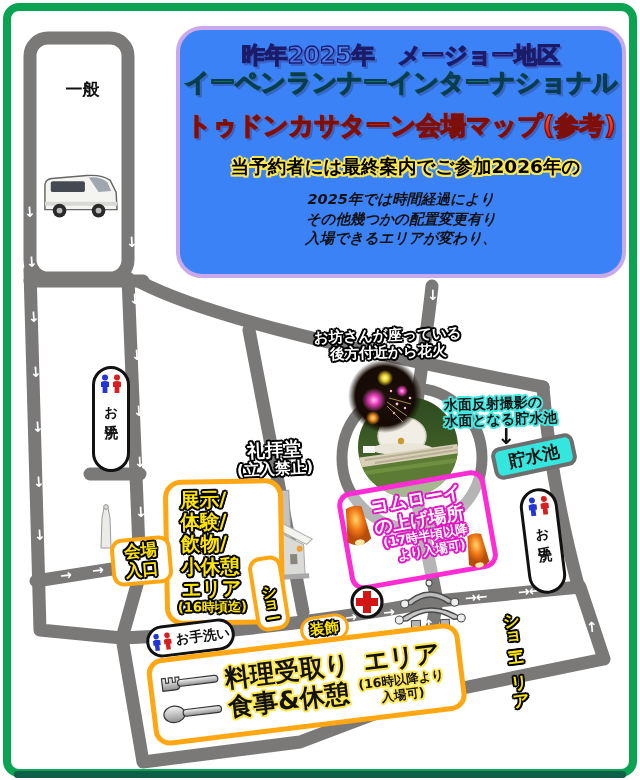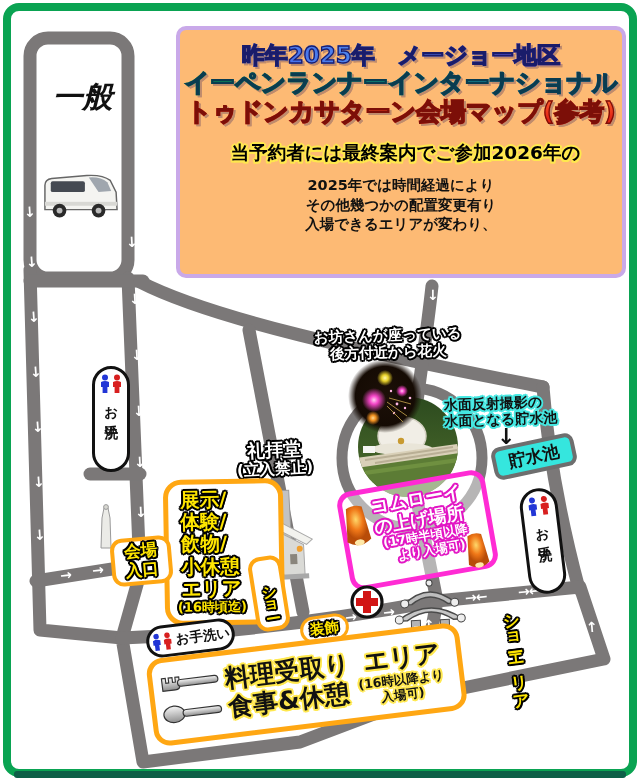--- a/index.html
+++ b/index.html
@@ -322,43 +322,43 @@
           <span class="ln" style="text-align:center;display:block;">入場可)</span>
         </span>
       </div>
     </div>
   </div>
 
   <div class="abs t yellow ol-k vtext" style="left:505px;top:603px;font-size:16.5px;transform:rotate(-7deg);z-index:9;letter-spacing:1px;">
     <span>ショーエリア</span>
   </div>
 
-  <div class="abs t black" style="left:25px;top:80px;width:115px;text-align:center;font-size:30px;z-index:13;font-style:italic;">
+  <div class="abs t black" style="left:25px;top:80px;width:115px;text-align:center;font-size:17px;z-index:13;">
     <span class="ln">一般</span>
   </div>
   <svg class="abs" style="left:42px;top:170px;z-index:13;" width="78" height="50" viewBox="0 0 80 50">
     <path d="M3,40 V15 Q3,9 10,8 L46,5 Q62,4 70,10 L76,22 77,40 Z" fill="#f4f4f1" stroke="#666" stroke-width="1.5"></path>
     <path d="M48,7 Q60,6 67,12 L71,21 58,22 Z" fill="#9fa6ae"></path>
     <rect x="9" y="11" width="35" height="11" rx="2" fill="#454a52"></rect>
     <rect x="3" y="32" width="74" height="4" fill="#d8d8d4"></rect>
     <circle cx="18" cy="41" r="7" fill="#2a2a2a"></circle>
       <circle cx="18" cy="41" r="3" fill="#bbb"></circle>
     <circle cx="58" cy="41" r="7" fill="#2a2a2a"></circle>
       <circle cx="58" cy="41" r="3" fill="#bbb"></circle>
   </svg>
 
-  <div class="abs" style="left:176px;top:26px;width:450px;height:252px;background:#fdba74;border:4px solid #c9a9e9;border-radius:10px;
+  <div class="abs" style="left:176px;top:26px;width:450px;height:252px;background:#3b82f6;border:4px solid #c9a9e9;border-radius:26px;
               box-sizing:border-box;z-index:13;text-align:center;padding-top:12px;">
     <div class="t g1" style="font-size:23px;">昨年2025年　メージョー地区</div>
     <div class="t g2" style="font-size:25px;margin-top:1px;">イーペンランナーインターナショナル</div>
-    <div class="t g3" style="font-size:25px;margin-top:0;">トゥドンカサターン会場マップ(参考)</div>
+    <div class="t g3" style="font-size:25px;margin-top:14px;">トゥドンカサターン会場マップ(参考)</div>
     <div class="t notice" style="font-size:18.5px;margin-top:14px;line-height:1.25;padding-left:9px;">
       <span class="ln">当予約者には最終案内でご参加2026年の</span>
     </div>
-    <div class="t black" style="font-size:14.5px;font-weight:700;margin-top:12px;line-height:1.35;">
+    <div class="t black" style="font-size:14.5px;font-weight:700;margin-top:12px;line-height:1.35;font-style:italic;">
       <span class="ln">2025年では時間経過により</span>
       <span class="ln">その他幾つかの配置変更有り</span>
       <span class="ln">入場できるエリアが変わり、</span>
     </div>
   </div>
 
   <div class="abs" style="left:3px;top:3px;width:634px;height:774px;border:8px solid #0aa352;border-radius:16px;box-sizing:border-box;z-index:20;pointer-events:none;"></div>
   <div class="abs" style="left:14px;top:771px;width:612px;height:7px;background:#0d5f47;border-radius:3px;z-index:21;"></div>
 </div>
 

